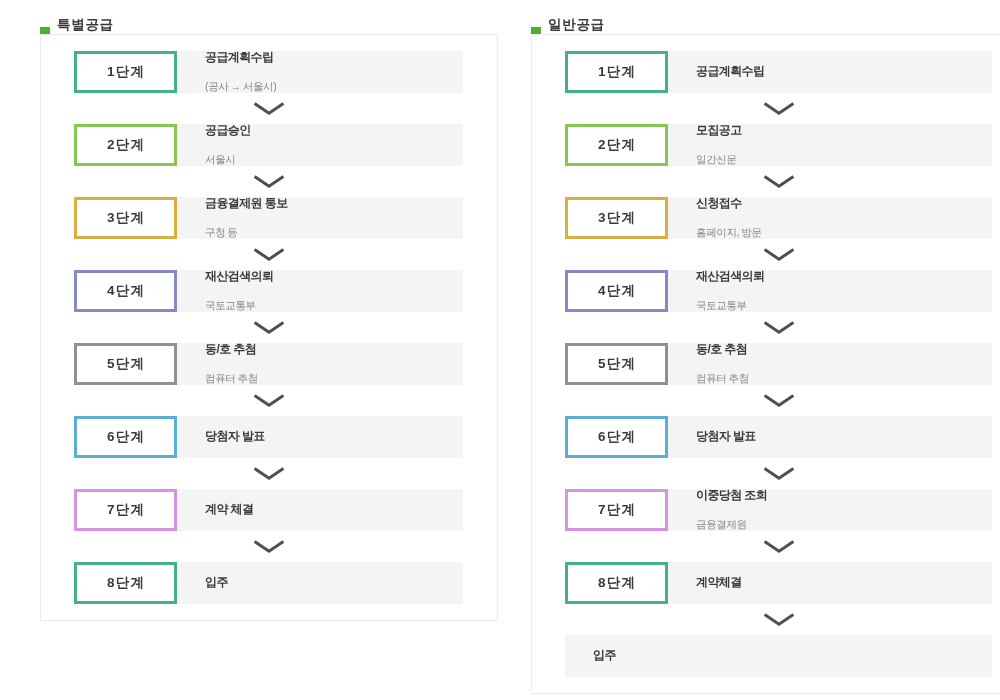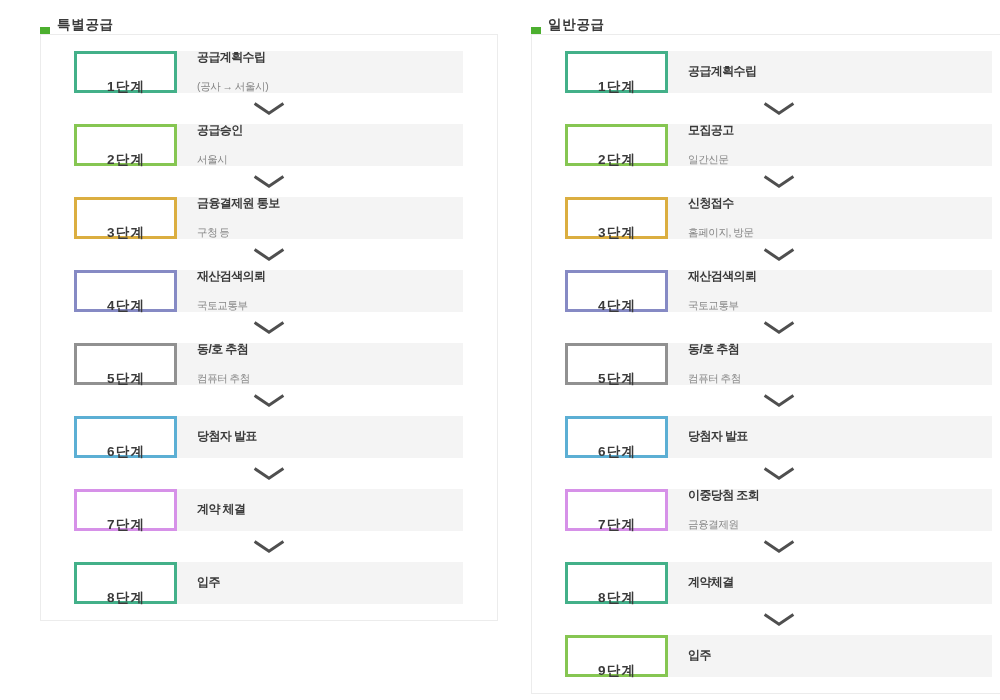--- a/index.html
+++ b/index.html
@@ -8,22 +8,22 @@
 .column{position:absolute;top:0;}
 .column.left{left:40px;width:458px;}
 .column.right{left:531px;width:496px;}
 .sec-head{display:flex;align-items:flex-end;height:34px;}
 .sec-bullet{width:10px;height:7px;background:#4caf2f;flex:0 0 auto;}
 .sec-title{font-size:13.5px;font-weight:bold;color:#3a3a3a;letter-spacing:0.7px;margin-left:7px;white-space:nowrap;}
 .panel{border:1px solid #ececec;background:#ffffff;box-sizing:border-box;padding:16px 0;}
 .steps{display:block;}
 .step{display:flex;height:42px;margin:0 34px 0 33px;}
 .badge{width:103px;box-sizing:border-box;border:3px solid #43b089;background:#ffffff;display:flex;align-items:center;justify-content:center;font-size:13.5px;font-weight:bold;color:#3a3a3a;letter-spacing:1.2px;}
-.badge .badge-label{margin-right:-1.2px;position:relative;top:15px;white-space:nowrap;}
-.desc{flex:1 1 auto;background:#f4f4f4;display:flex;flex-direction:column;justify-content:center;padding-left:20px;box-sizing:border-box;}
+.badge .badge-label{margin-right:-1.2px;position:relative;top:0;white-space:nowrap;}
+.desc{flex:1 1 auto;background:#f4f4f4;display:flex;flex-direction:column;justify-content:center;padding-left:28px;box-sizing:border-box;}
 .desc-inner{position:relative;top:-1px;}
 .desc .title{font-size:12px;font-weight:bold;color:#3a3a3a;letter-spacing:-0.6px;line-height:14px;white-space:nowrap;}
 .desc .sub{font-size:10.5px;color:#868686;letter-spacing:-0.35px;word-spacing:-0.5px;line-height:12px;white-space:nowrap;margin-top:16px;}
 .desc .sub:empty{display:none;}
 .arrow{height:31px;display:flex;align-items:center;justify-content:center;}
 .arrow svg{display:block;}
 </style>
 </head>
 <body>
 
@@ -284,23 +284,20 @@
               <div class="title">계약체결</div>
             </div>
           </div>
         </div>
         <div class="arrow">
             <svg class="chev" width="32" height="13" viewBox="0 0 32 13" aria-hidden="true">
               <path d="M1.6 1.6 L16 11.2 L30.4 1.6" fill="none" stroke="#4f4f4f" stroke-width="3" stroke-linecap="butt" stroke-linejoin="miter"></path>
             </svg>
           </div>
         <div class="step">
-          <div class="badge" style="border-color: rgb(134, 198, 82);">
-            <span class="badge-label">9단계</span>
-          </div>
           <div class="desc">
             <div class="desc-inner">
               <div class="title">입주</div>
             </div>
           </div>
         </div>
       </div>
     </div>
   </div>
 </div>

